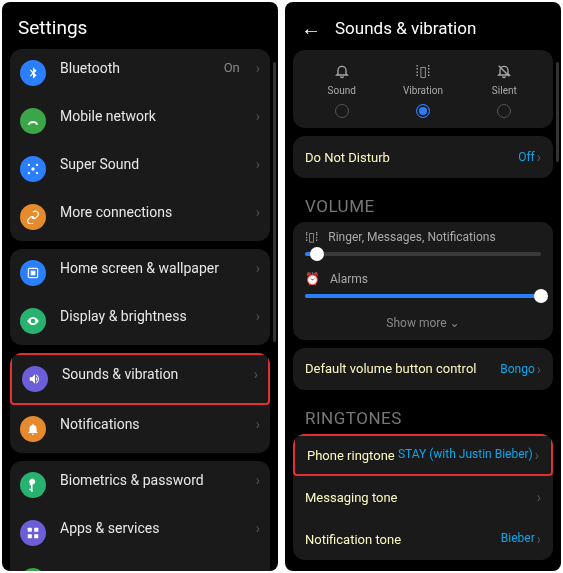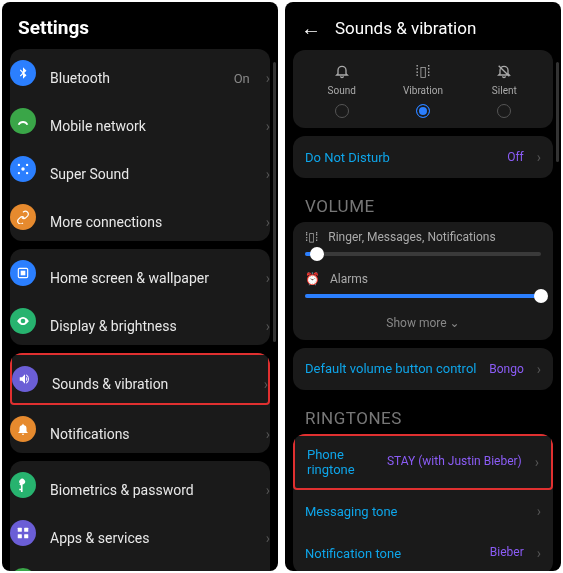--- a/index.html
+++ b/index.html
@@ -1,46 +1,46 @@
 <!DOCTYPE html>
 <html><head>
 <meta charset="utf-8">
 <style>
 *{margin:0;padding:0;box-sizing:border-box;font-family:-apple-system,BlinkMacSystemFont,"Segoe UI",Roboto,sans-serif}
 body{background:#fff;width:563px;height:573px;display:flex;gap:7px;padding:2px}
 .screen{flex:1;background:#000;border-radius:8px;overflow:hidden;display:flex;flex-direction:column;position:relative}
 .header{padding:14px 16px 10px;display:flex;align-items:center;gap:14px}
-.header-title{color:#fff;font-size:19px;font-weight:700}
+.header-title{color:#fff;font-size:19px;font-weight:400}
 .header-sub{color:#fff;font-size:17px;font-weight:400}
 .back-arrow{color:#fff;font-size:20px}
 .content{flex:1;overflow:hidden;padding:0 8px}
 .card{background:#1a1a1a;border-radius:12px;margin-bottom:8px;overflow:hidden}
-.row{display:flex;align-items:flex-end;padding:11px 0;position:relative;min-height:42px}
+.row{display:flex;align-items:flex-start;padding:11px 10px;position:relative;min-height:42px}
 .icon-circle{width:26px;height:26px;border-radius:50%;display:flex;align-items:center;justify-content:center;margin-right:14px;flex-shrink:0}
 .icon-svg{width:14px;height:14px;fill:#fff}
 .row-label{color:#e8e8e8;font-size:14px;flex:1}
 .row-value{color:#888;font-size:13px;margin-right:16px}
 .chevron{color:#555;font-size:14px}
 .highlight{border:2px solid #e03030;border-radius:4px}
 .section-header{color:#777;font-size:17px;padding:10px 12px 6px;letter-spacing:0.5px}
 .mode-bar{display:flex;justify-content:space-around;padding:12px 8px 10px}
 .mode{display:flex;flex-direction:column;align-items:center;gap:5px;flex:1}
 .mode-icon{color:#aaa;height:18px;display:flex;align-items:center}
 .mode-label{color:#aaa;font-size:10px}
 .radio{width:14px;height:14px;border-radius:50%;border:1.5px solid #555;margin-top:3px}
 .radio.active{border-color:#2b7fff;background:#2b7fff;box-shadow:inset 0 0 0 2px #1a1a1a}
 .vol-row{padding:8px 12px}
 .vol-head{display:flex;align-items:center;gap:10px;color:#aaa;font-size:12px;margin-bottom:8px}
 .slider{height:4px;background:#3a3a3a;border-radius:2px;position:relative}
 .slider-fill{height:100%;background:#2b7fff;border-radius:2px;position:absolute;left:0}
 .slider-thumb{width:14px;height:14px;background:#fff;border-radius:50%;position:absolute;top:-5px;transform:translateX(-50%)}
 .show-more{text-align:center;color:#888;font-size:12px;padding:10px}
 .row2{display:flex;align-items:center;justify-content:space-between;padding:11px 12px;min-height:42px}
-.row2-label{color:#0ea5e9;font-size:13px;flex:1}
-.row2-val{color:#8b5cf6;font-size:12px;text-align:right;margin-right:13px}
+.row2-label{color:#fef9c3;font-size:13px;flex:1}
+.row2-val{color:#0ea5e9;font-size:12px;text-align:right;margin-right:2px}
 .scroll-ind{position:absolute;right:2px;top:60px;width:3px;height:280px;background:#333;border-radius:2px}
 .screen2 .scroll-ind{top:60px;height:100px}
 .multiline{line-height:1.3}
 </style>
 </head>
 <body>
 
 <div class="screen">
   <div class="header">
     <span class="header-title">Settings</span>

